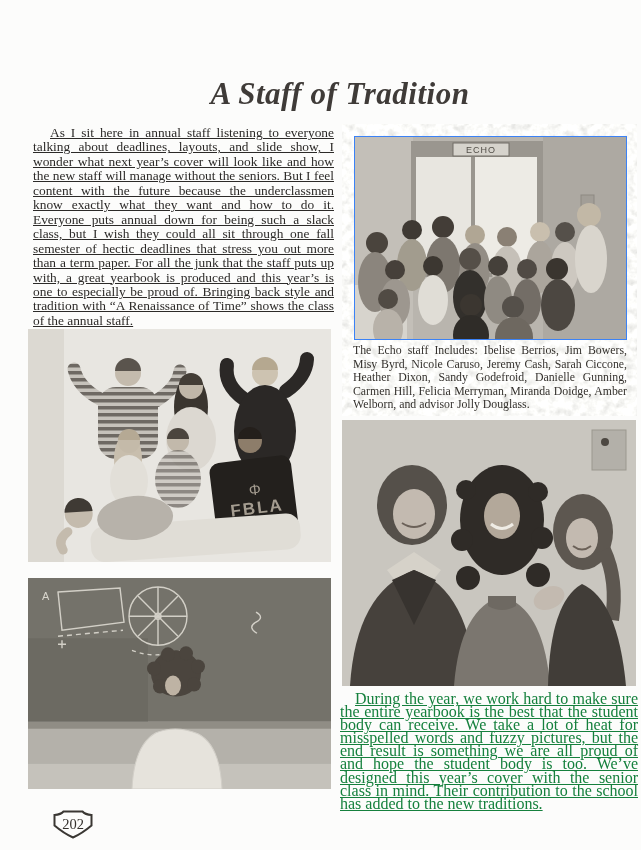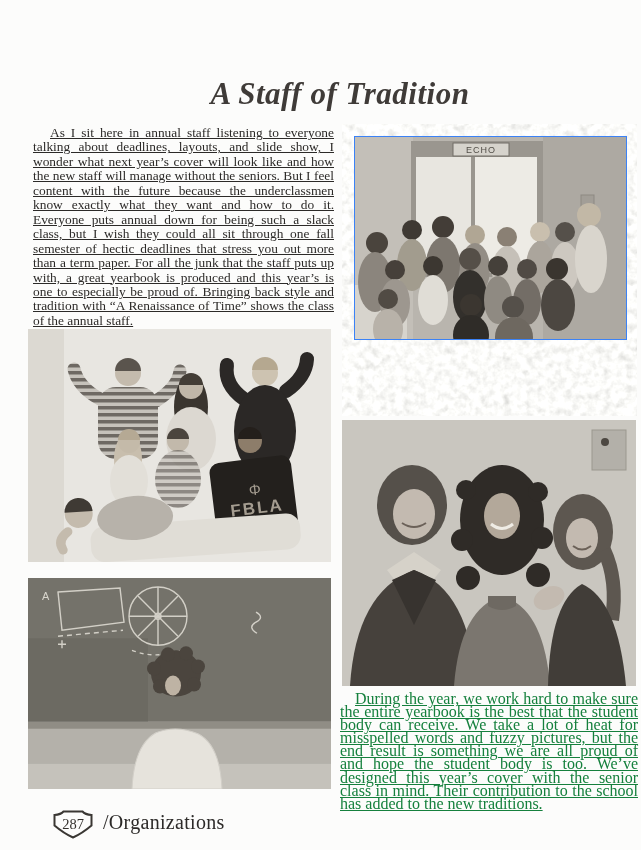--- a/index.html
+++ b/index.html
@@ -126,20 +126,21 @@
           <circle cx="33" cy="162" r="10" fill="#514b44"></circle>
             <ellipse cx="33" cy="192" rx="15" ry="20" fill="#b8b2a9"></ellipse>
           <circle cx="116" cy="168" r="11" fill="#3b3630"></circle>
             <ellipse cx="116" cy="198" rx="18" ry="20" fill="#2f2c28"></ellipse>
           <circle cx="158" cy="170" r="11" fill="#55504a"></circle>
             <ellipse cx="159" cy="200" rx="19" ry="20" fill="#6e6860"></ellipse>
         </g>
       </svg>
     </div>
 
+    <p class="echo-caption">The Echo staff Includes: Ibelise Berrios, Jim Bowers, Misy Byrd, Nicole Caruso, Jeremy Cash, Sarah Ciccone, Heather Dixon, Sandy Godefroid, Danielle Gunning, Carmen Hill, Felicia Merryman, Miranda Doidge, Amber Welborn, and advisor Jolly Douglass.</p>
   </div>
 
   <div class="photo flex-photo">
     <svg viewBox="0 0 303 233" preserveAspectRatio="none">
       <defs>
         <pattern id="stripes" width="7" height="7" patternUnits="userSpaceOnUse">
           <rect width="7" height="7" fill="#6e6963"></rect>
             <rect y="3.5" width="7" height="3.5" fill="#c6c2bb"></rect>
         </pattern>
       </defs>
@@ -257,17 +258,16 @@
       </g>
     </svg>
   </div>
 
   <p class="body-text closing">During the year, we work hard to make sure the entire yearbook is the best that the student body can receive. We take a lot of heat for misspelled words and fuzzy pictures, but the end result is something we are all proud of and hope the student body is too. We’ve designed this year’s cover with the senior class in mind. Their contribution to the school has added to the new traditions.</p>
 
   <div class="footer-badge">
     <svg viewBox="0 0 42 30">
       <path d="M2.5 5 Q9 4.5 11.5 1.5 L30.5 1.5 Q33 4.5 39.5 5 L39.5 15.5 Q30 23.5 21 27.5 Q12 23.5 2.5 15.5 Z" fill="none" stroke="#3a3733" stroke-width="2"></path>
     </svg>
-    <span class="badge-num">287</span>
-  </div>
-  <p class="section-label">/Organizations</p>
+    <span class="badge-num">202</span>
+  </div>
 
 </div>
 
 </body></html>

